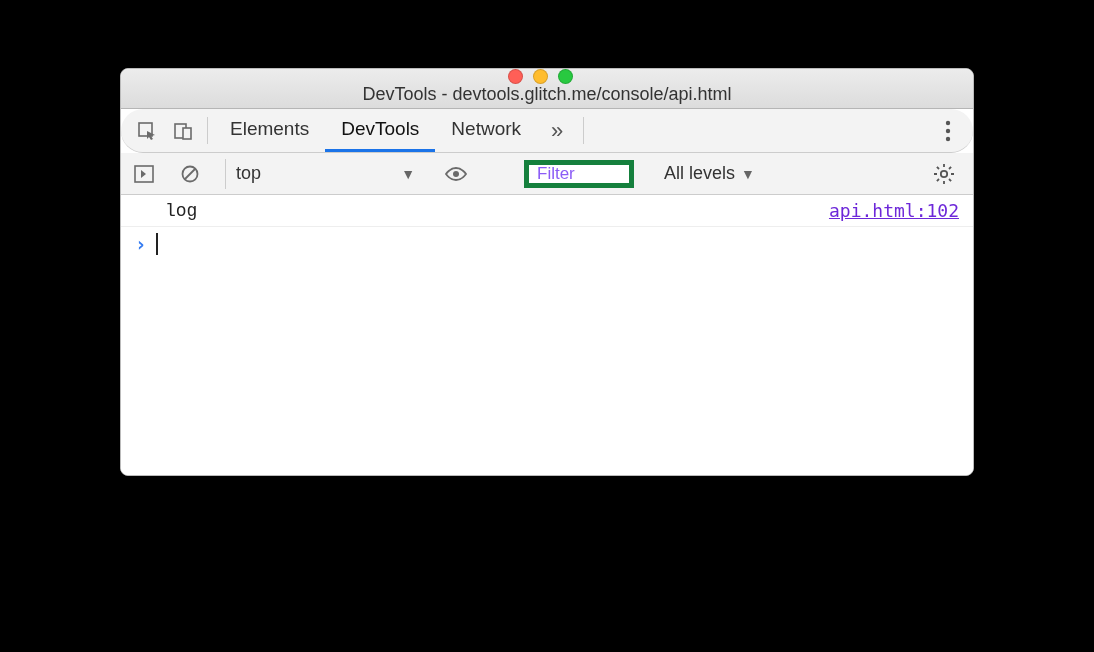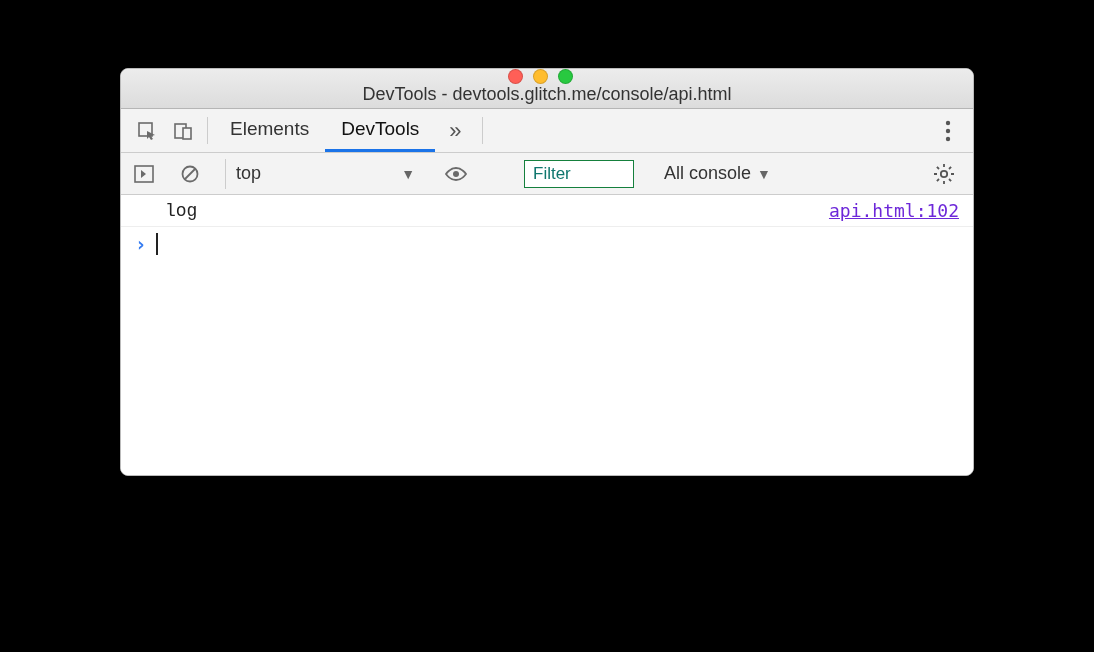--- a/index.html
+++ b/index.html
@@ -36,20 +36,21 @@
   .dot.yellow { background: #ffbd2e; }
   .dot.green { background: #28c940; }
   .title { font-size: 18px; color: #333; font-weight: 400; }
   .tabbar {
     height: 44px;
     background: #f3f3f3;
     border-bottom: 1px solid #ccc;
     display: flex;
     align-items: stretch;
     padding: 0 8px;
+    border-radius: 22px;
   }
   .tabbar .icon-btn {
     display: flex; align-items: center; justify-content: center;
     width: 36px; color: #5a5a5a;
   }
   .vdiv { width: 1px; background: #ccc; margin: 8px 6px; }
   .tabs { display: flex; align-items: stretch; }
   .tab {
     display: flex; align-items: center;
     padding: 0 16px; font-size: 19px; color: #333;
@@ -70,22 +71,22 @@
   }
   .toolbar .ib { display:flex; align-items:center; justify-content:center; width:30px; height:30px; color:#6b6b6b; }
   .context {
     display:flex; align-items:center; height:30px;
     padding: 0 10px; font-size:18px; color:#333;
     border-left: 1px solid #ccc; margin-left:4px;
     min-width: 200px; justify-content: space-between;
   }
   .context .chev { color:#666; font-size:14px; margin-left: 60px;}
   .filter {
-    height: 28px; border:1px solid #15803d; background:#fff;
-    padding: 0 8px; font-size:17px; color:#0f766e; width:110px;
+    height: 28px; border:5px solid #15803d; background:#fff;
+    padding: 0 8px; font-size:17px; color:#8b5cf6; width:110px;
     display:flex; align-items:center; margin: 0 8px;
   }
   .levels { font-size:18px; color:#333; display:flex; align-items:center; gap:6px; padding:0 6px;}
   .levels .chev { color:#666; font-size:14px; }
   .gear { margin-left:auto; display:flex; align-items:center; padding:0 10px; color:#555;}
   .console-body { background:#fff; height: 280px; font-family: Menlo, Consolas, monospace; font-size:18px; }
   .row { display:flex; align-items:center; height:32px; padding: 0 14px 0 44px; border-bottom:1px solid #eee; }
   .row .msg { color:#222;font-family:Liberation Mono, monospace; }
   .row .src { margin-left:auto; color:#6d28d9; text-decoration: underline; }
   .prompt-row { display:flex; align-items:center; height:34px; padding:0 14px; }
@@ -121,20 +122,23 @@
         </svg>
     </div>
     <div class="vdiv"></div>
     <div class="tabs">
       <div class="tab">
           <span>Elements</span>
         </div>
       <div class="tab active">
           <span>DevTools</span>
         </div>
+      <div class="tab">
+          <span>Network</span>
+        </div>
     </div>
     <div class="more-tabs">
         <span>»</span>
       </div>
     <div class="vdiv"></div>
     <div class="kebab">
       <svg width="6" height="22" viewBox="0 0 6 22">
           <circle cx="3" cy="3" r="2.2" fill="#555"></circle>
           <circle cx="3" cy="11" r="2.2" fill="#555"></circle>
           <circle cx="3" cy="19" r="2.2" fill="#555"></circle>
@@ -163,21 +167,21 @@
       <svg width="24" height="16" viewBox="0 0 24 16">
           <path d="M12 2 C6 2 2 8 2 8 s4 6 10 6 s10-6 10-6 S18 2 12 2 Z" fill="none" stroke="#6b6b6b" stroke-width="1.8"></path>
           <circle cx="12" cy="8" r="3" fill="#6b6b6b"></circle>
         </svg>
     </div>
     <div class="vdiv"></div>
     <div class="filter">
       <span>Filter</span>
     </div>
     <div class="levels">
-      <span>All console</span>
+      <span>All levels</span>
       <span class="chev">▼</span>
     </div>
     <div class="vdiv"></div>
     <div class="gear">
       <svg width="22" height="22" viewBox="0 0 22 22">
           <circle cx="11" cy="11" r="3.2" fill="none" stroke="#555" stroke-width="1.8"></circle>
           <g stroke="#555" stroke-width="1.8">
             <line x1="11" y1="1" x2="11" y2="4"></line>
             <line x1="11" y1="18" x2="11" y2="21"></line>
             <line x1="1" y1="11" x2="4" y2="11"></line>

